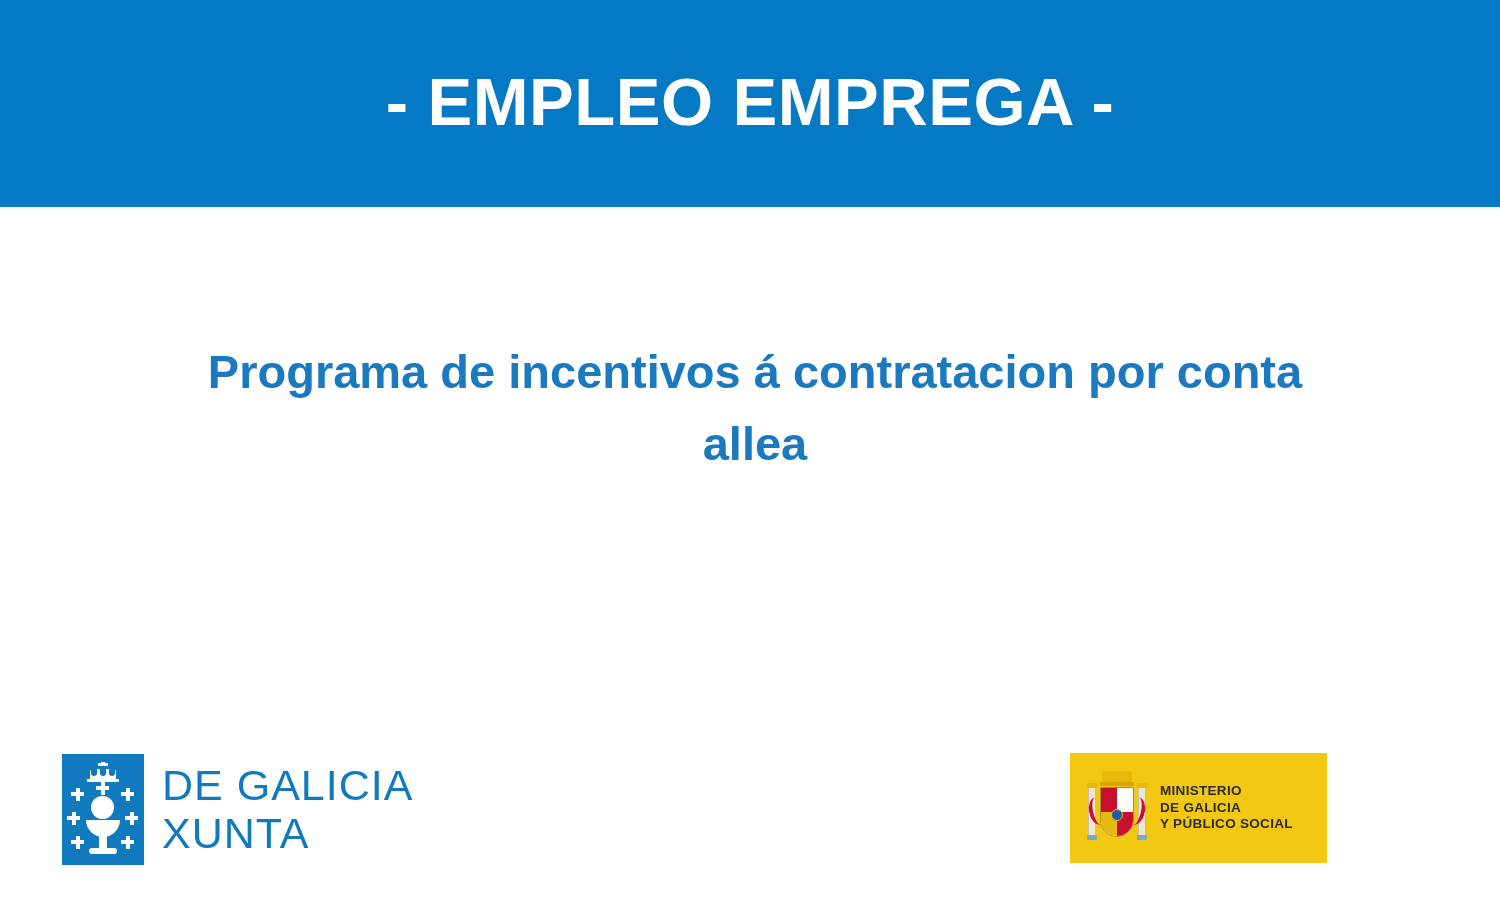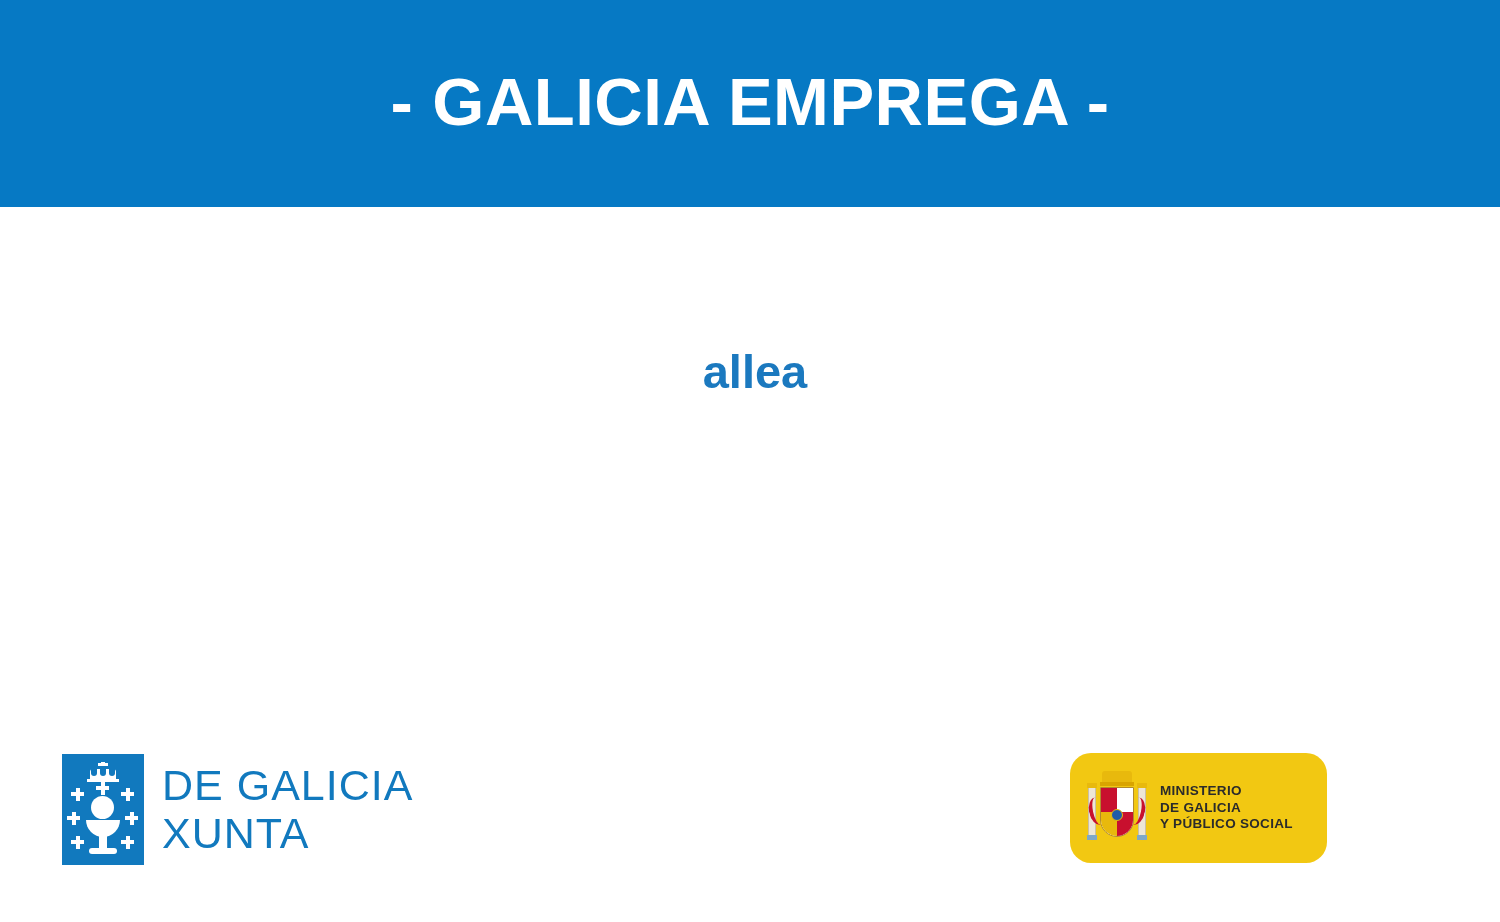--- a/index.html
+++ b/index.html
@@ -103,21 +103,20 @@
     display: flex;
     align-items: stretch;
   }
   #ministerio-panel {
     background: #F2C812;
     width: 257px;
     height: 110px;
     display: flex;
     align-items: center;
     position: relative;
-    border-radius: 21px;
   }
   #coat-of-arms {
     width: 58px;
     height: 74px;
     margin-left: 18px;
     position: relative;
     flex: 0 0 auto;
   }
   #ministerio-text {
     margin-left: 14px;
@@ -317,24 +316,25 @@
     border-left: 4px solid #C8102E;
     border-radius: 50%;
   }
   #coa-ribbon-l { left: 1px; transform: rotate(-12deg); }
   #coa-ribbon-r { right: 1px; transform: rotate(12deg) scaleX(-1); }
 </style>
 </head>
 <body>
 
 <div id="header-band">
-  <div id="header-title">- GALICIA EMPREGA -</div>
+  <div id="header-title">- EMPLEO EMPREGA -</div>
 </div>
 
 <div id="main-text-block">
+  <div class="body-line" id="body-line-1">Programa de incentivos á contratacion por conta</div>
   <div class="body-line" id="body-line-2">allea</div>
 </div>
 
 <div id="xunta-logo">
 
   <div id="xunta-shield">
 
     <div id="g-crown">
       <div id="g-crown-tip"></div>
       <div id="g-crown-tip2"></div>

